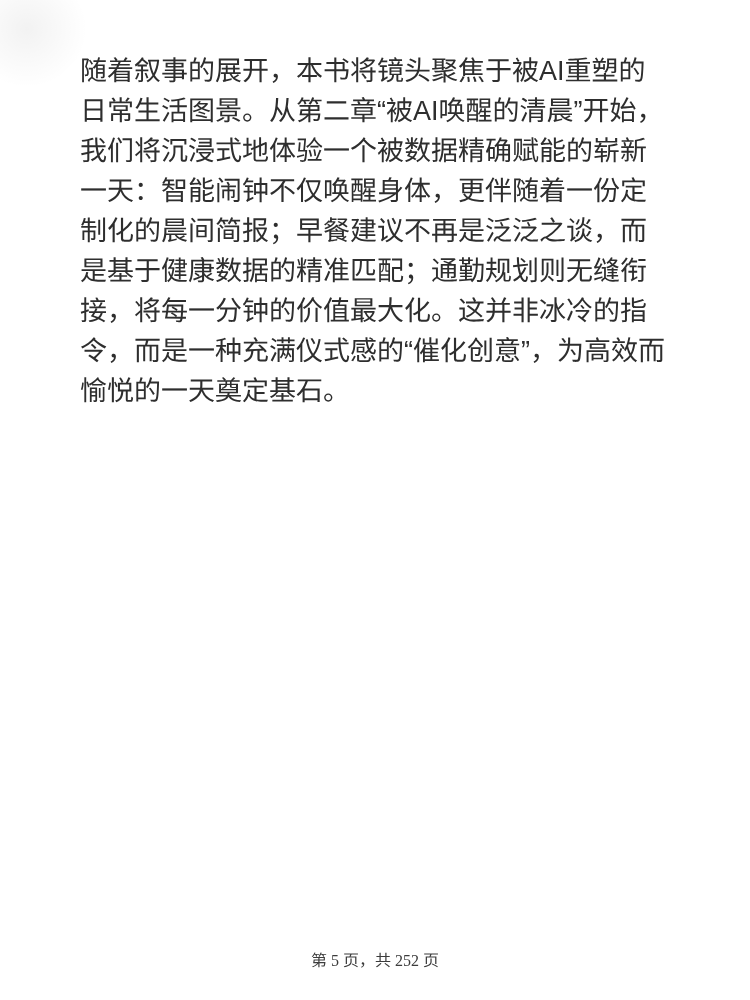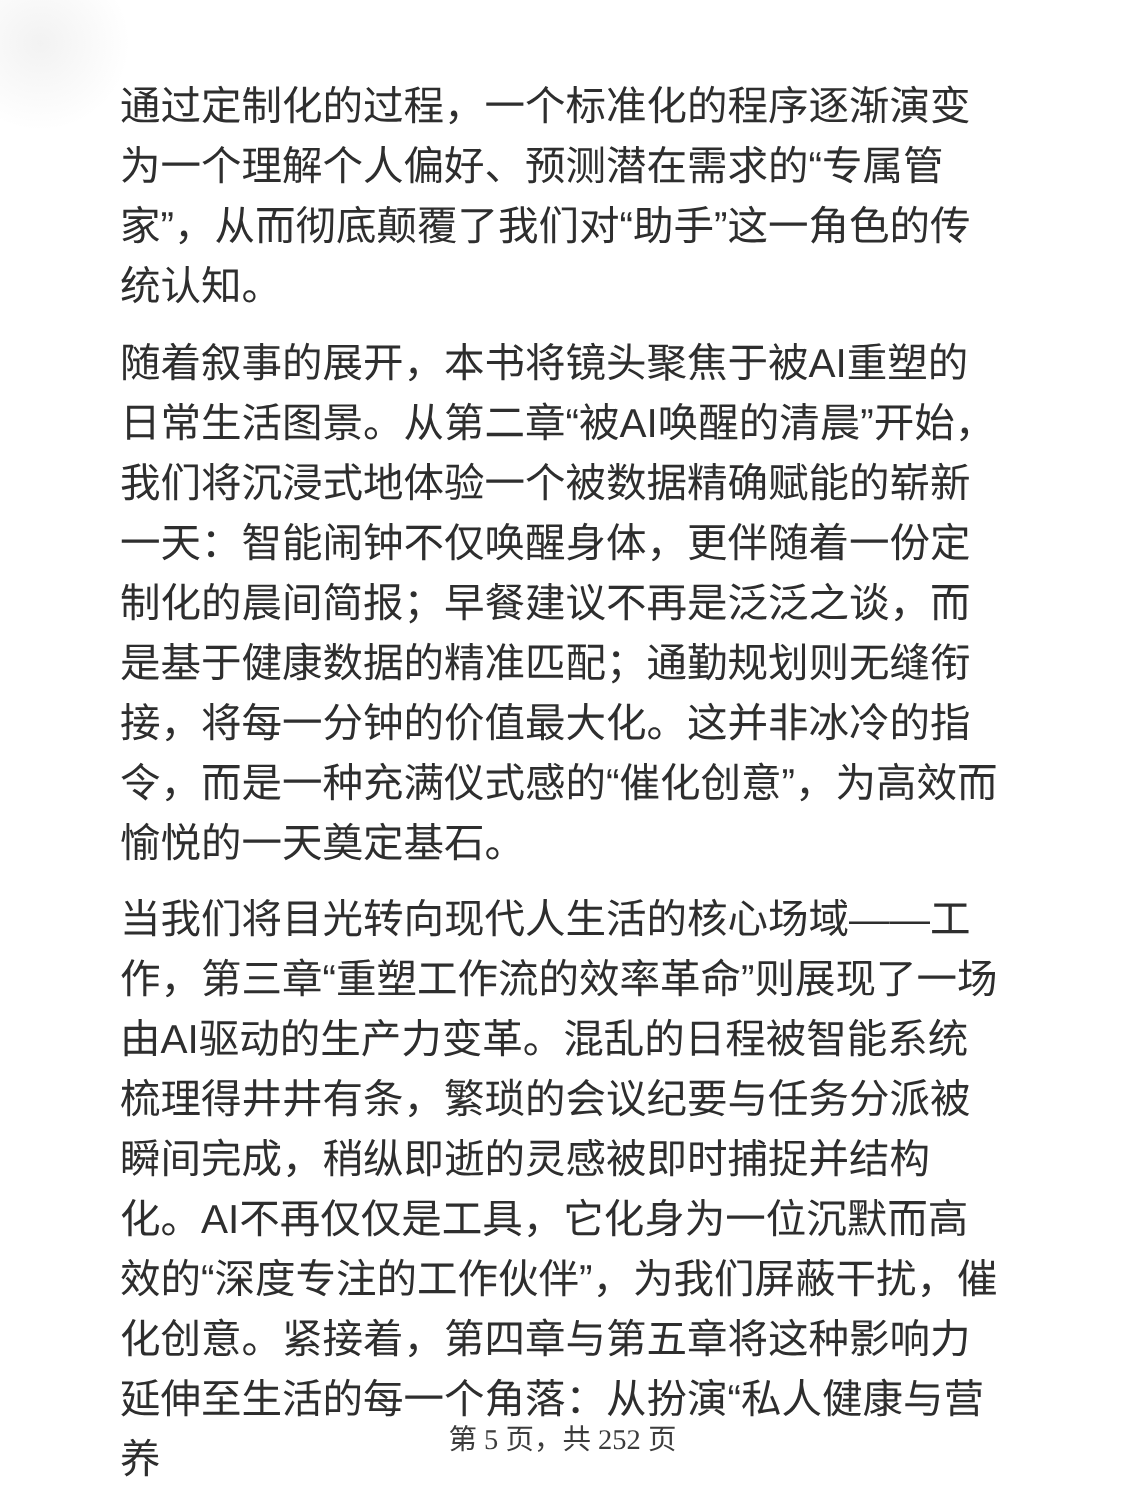--- a/index.html
+++ b/index.html
@@ -42,31 +42,29 @@
     word-break: break-all;
     line-break: strict;
   }
   .footer {
     position: absolute;
     left: 0;
     right: 0;
     bottom: 29px;
     text-align: center;
     font-family: "Liberation Serif", "DejaVu Serif", serif;
-    font-size: 19px;
+    font-size: 16px;
     line-height: 20px;
     color: #3c3c3c;
   }
 </style>
 </head>
 <body>
 
 <div class="page">
   <div class="corner-shading"></div>
 
   <div class="content">
-    <p>通过定制化的过程，一个标准化的程序逐渐演变为一个理解个人偏好、预测潜在需求的“专属管家”，从而彻底颠覆了我们对“助手”这一角色的传统认知。</p>
     <p>随着叙事的展开，本书将镜头聚焦于被AI重塑的日常生活图景。从第二章“被AI唤醒的清晨”开始，我们将沉浸式地体验一个被数据精确赋能的崭新一天：智能闹钟不仅唤醒身体，更伴随着一份定制化的晨间简报；早餐建议不再是泛泛之谈，而是基于健康数据的精准匹配；通勤规划则无缝衔接，将每一分钟的价值最大化。这并非冰冷的指令，而是一种充满仪式感的“催化创意”，为高效而愉悦的一天奠定基石。</p>
-    <p>当我们将目光转向现代人生活的核心场域——工作，第三章“重塑工作流的效率革命”则展现了一场由AI驱动的生产力变革。混乱的日程被智能系统梳理得井井有条，繁琐的会议纪要与任务分派被瞬间完成，稍纵即逝的灵感被即时捕捉并结构化。AI不再仅仅是工具，它化身为一位沉默而高效的“深度专注的工作伙伴”，为我们屏蔽干扰，催化创意。紧接着，第四章与第五章将这种影响力延伸至生活的每一个角落：从扮演“私人健康与营养</p>
   </div>
 
   <div class="footer">第 5 页，共 252 页</div>
 </div>
 
 </body></html>

